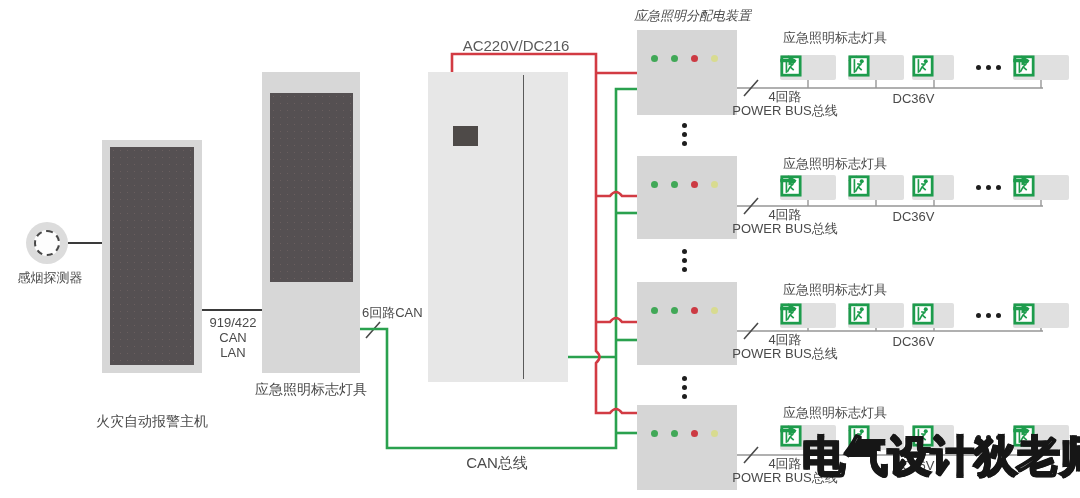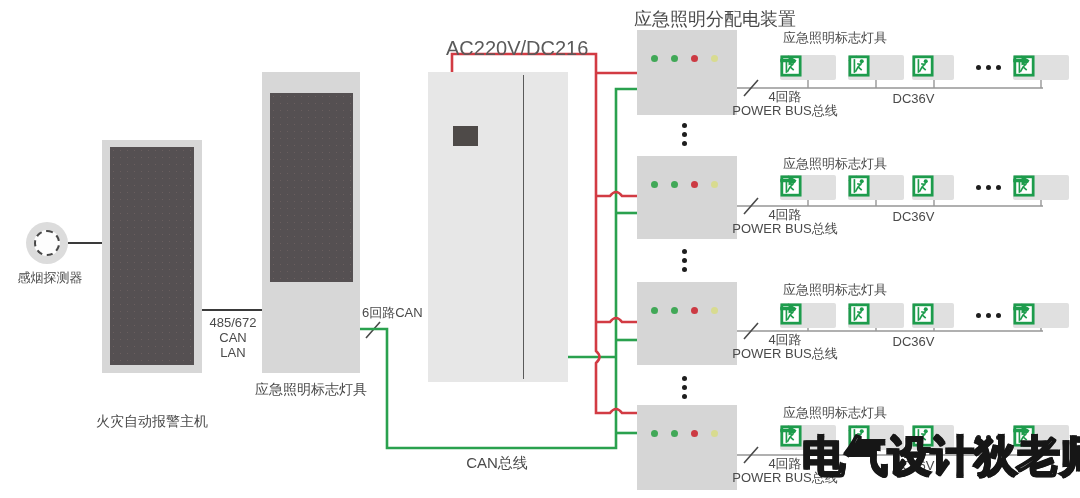--- a/index.html
+++ b/index.html
@@ -86,37 +86,37 @@
     <div class="inner-dark" style="left:8px;top:7px;width:84px;height:218px;"></div>
   </div>
   <div class="lbl ctr" style="left:92px;top:381px;width:120px;font-size:14px;margin-top:32px;">火灾自动报警主机</div>
 
   <div class="box-light" style="left:262px;top:72px;width:98px;height:301px;">
     <div class="inner-dark" style="left:8px;top:21px;width:83px;height:189px;"></div>
   </div>
   <div class="lbl ctr" style="left:254px;top:381px;width:114px;font-size:14px;">应急照明标志灯具</div>
 
   <div class="lbl ctr" style="left:198px;top:315px;width:70px;font-size:13px;line-height:15px;">
-    <div>485/672</div>
+    <div>919/422</div>
     <div>CAN</div>
     <div>LAN</div>
   </div>
 
-  <div class="lbl ctr" style="left:446px;top:37px;width:140px;font-size:20px;color:#5a5a5a;">AC220V/DC216</div>
+  <div class="lbl ctr" style="left:446px;top:37px;width:140px;font-size:15px;color:#5a5a5a;">AC220V/DC216</div>
 
   <div class="lbl" style="left:362px;top:306px;font-size:13px;">6回路CAN</div>
 
   <div class="power-box" style="left:428px;top:72px;width:140px;height:310px;">
     <div class="divider" style="left:95px;top:3px;height:304px;"></div>
     <div class="display" style="left:25px;top:54px;width:25px;height:20px;"></div>
   </div>
 
   <div class="lbl ctr" style="left:437px;top:454px;width:120px;font-size:15px;">CAN总线</div>
 
-  <div class="lbl" style="left:634px;top:9px;font-size:18px;">应急照明分配电装置</div>
+  <div class="lbl" style="left:634px;top:9px;font-size:13px;font-style:italic;">应急照明分配电装置</div>
 
   <div id="rows">
       <div class="dist-box" style="left:637px;top:30px;width:100px;height:85px;">
         <i class="ind-dot" style="left:14px;top:25px;background:#41a857;"></i>
         <i class="ind-dot" style="left:34px;top:25px;background:#41a857;"></i>
         <i class="ind-dot" style="left:54px;top:25px;background:#cc3a43;"></i>
         <i class="ind-dot" style="left:74px;top:25px;background:#d8db90;"></i>
       </div>
       <div class="lbl ctr" style="left:760px;top:31px;width:150px;font-size:13px;">应急照明标志灯具</div>
       <div class="lamp" style="left:780px;top:55px;width:56px;">

